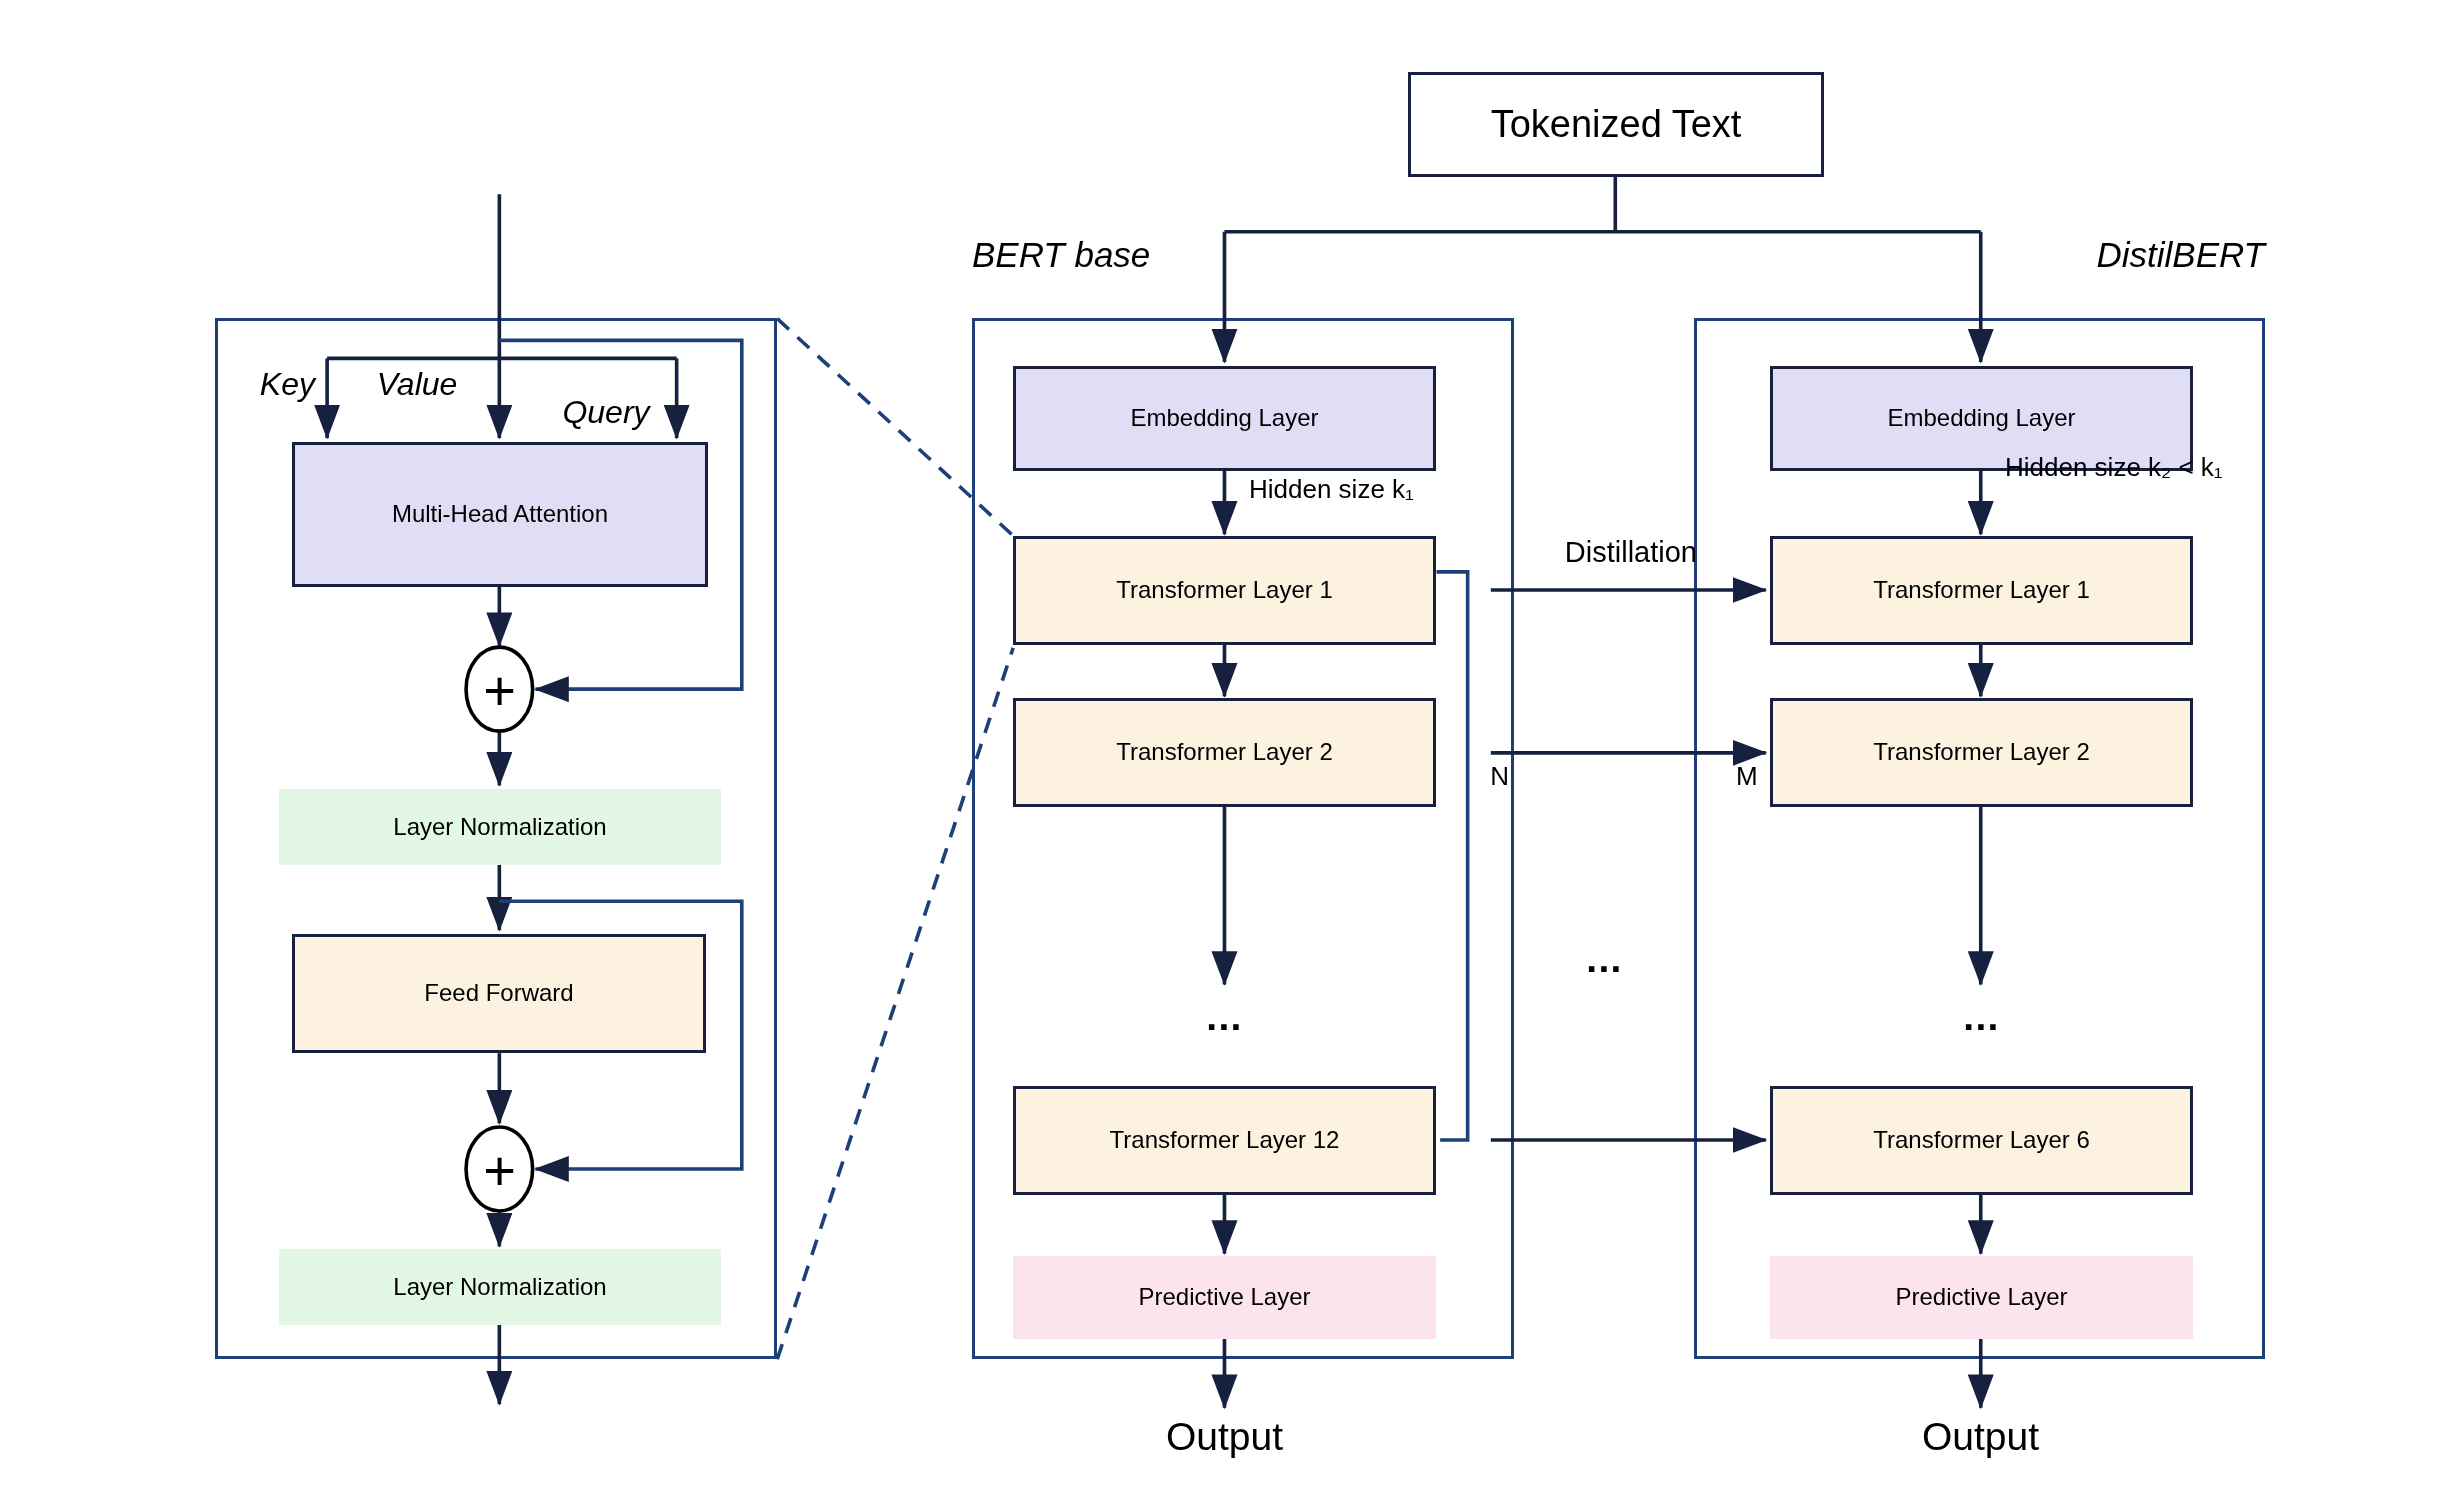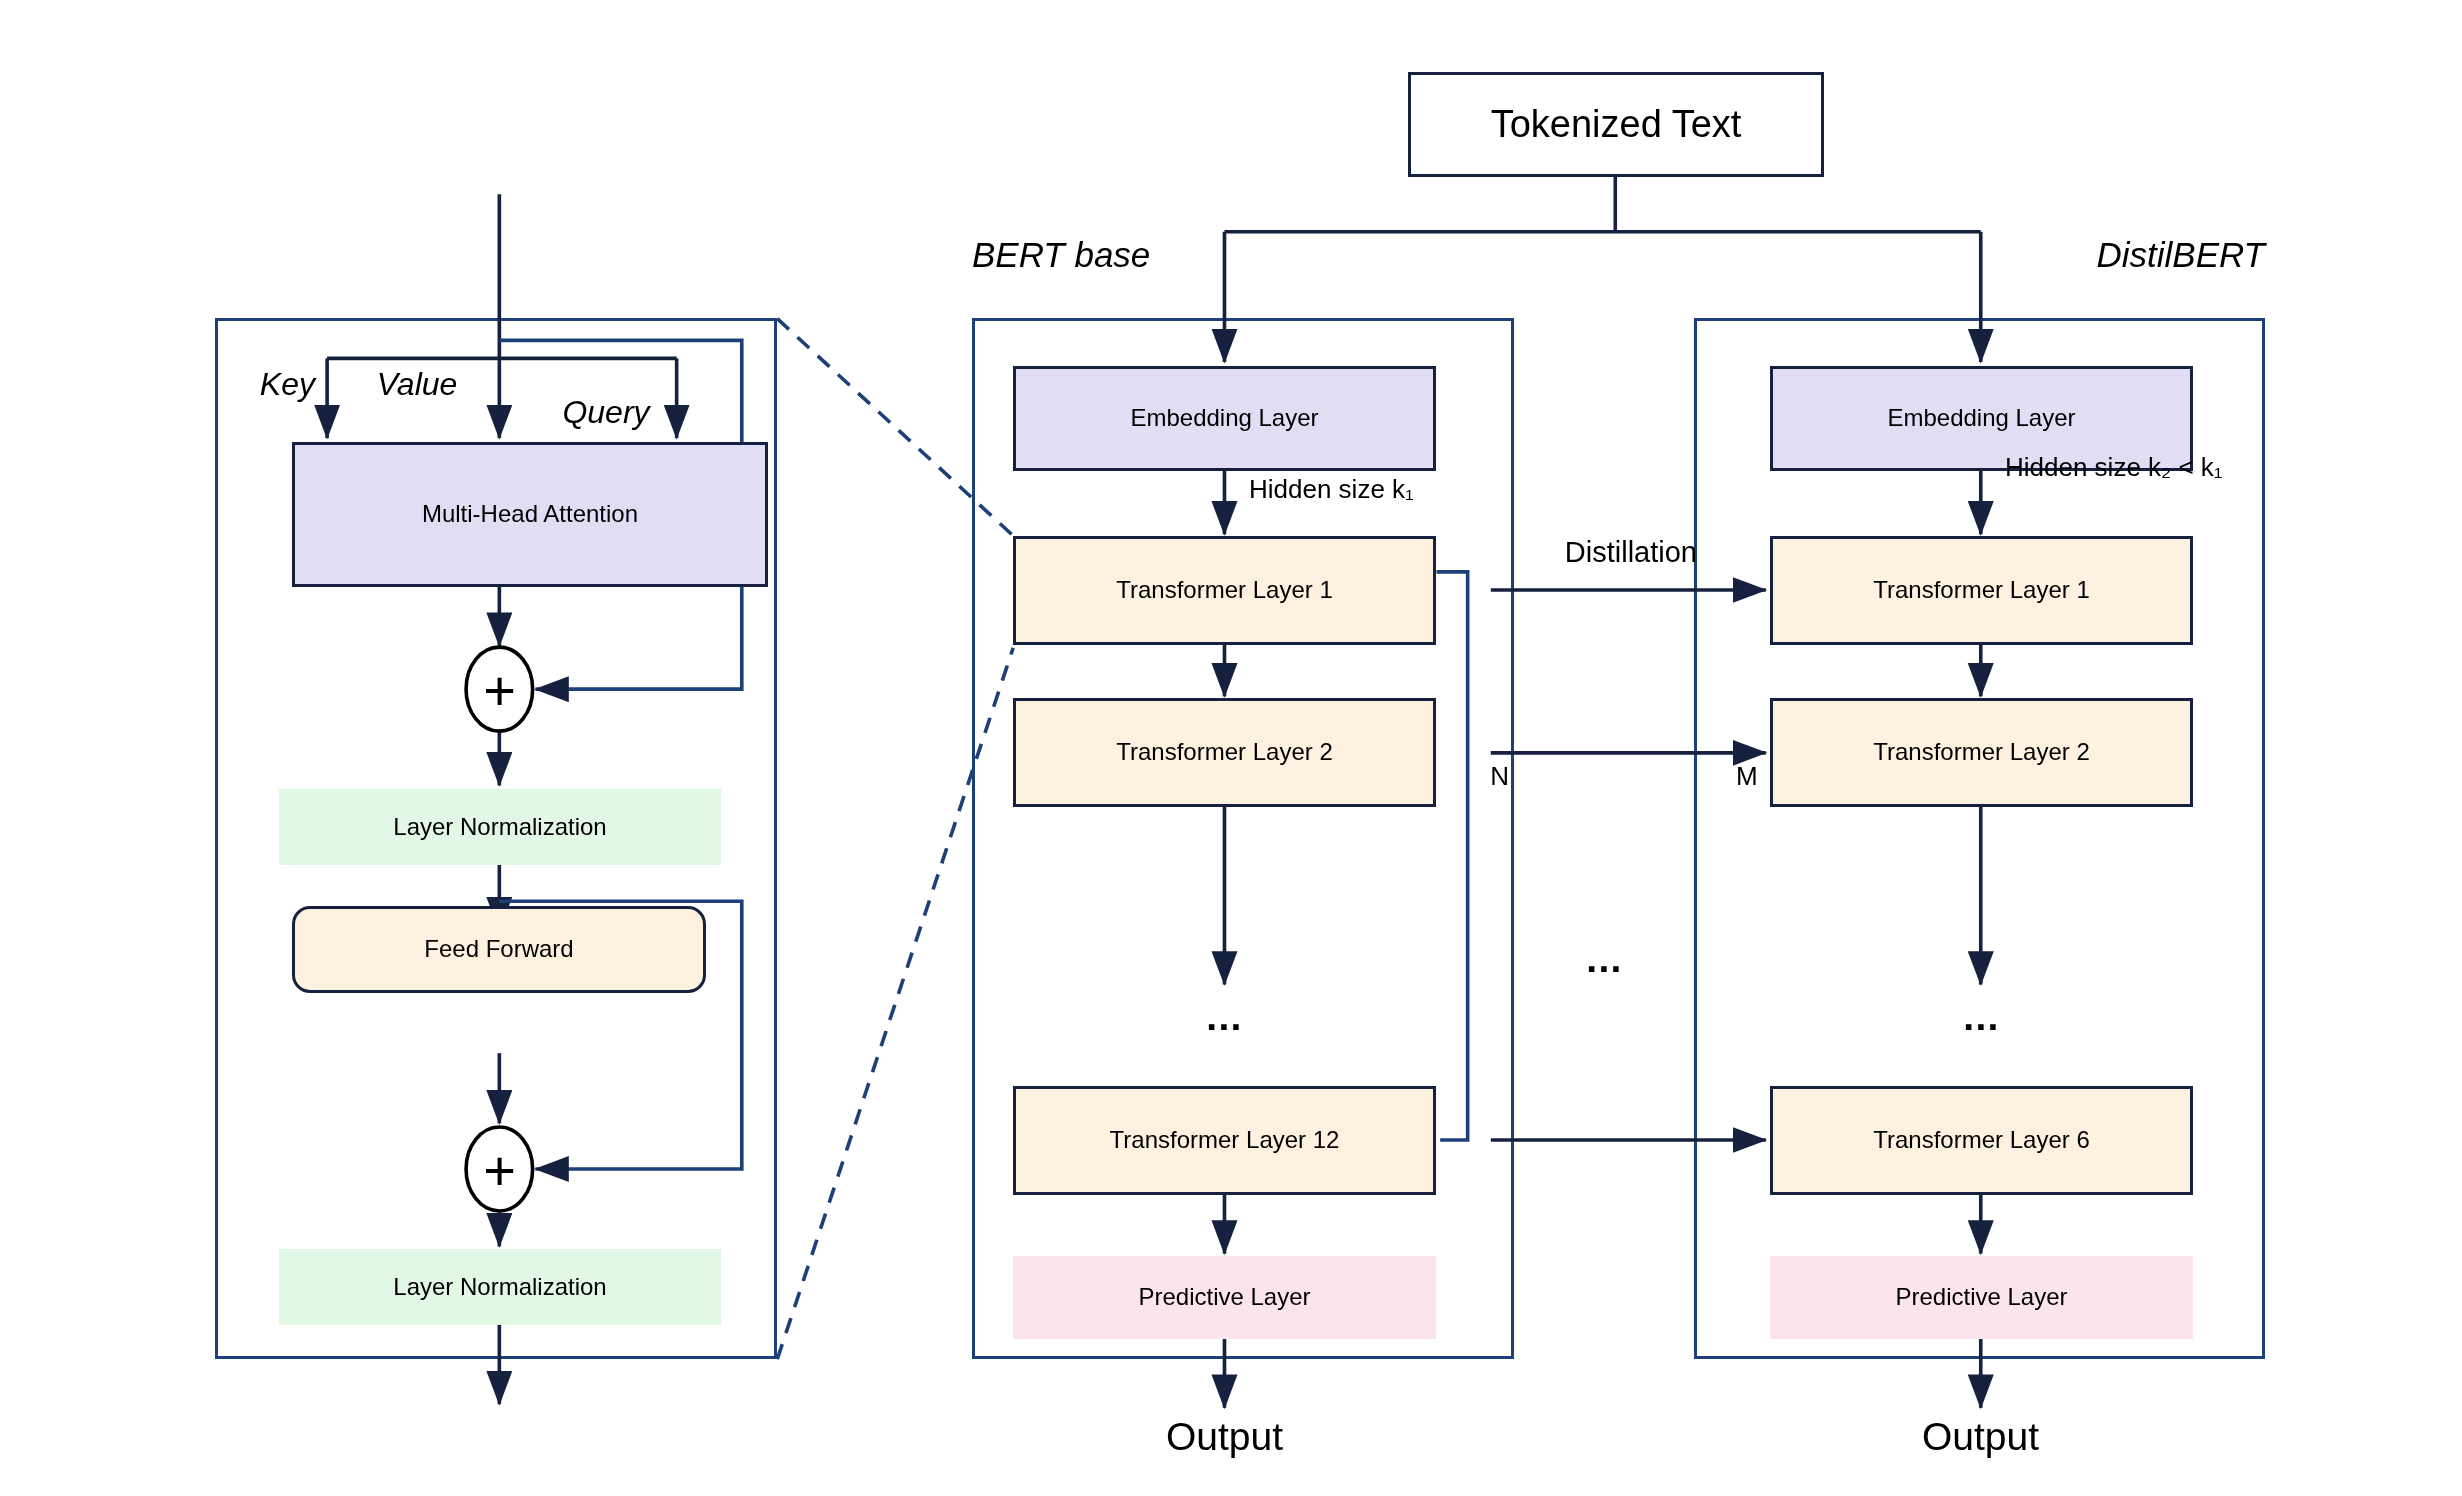--- a/index.html
+++ b/index.html
@@ -100,31 +100,31 @@
   </svg>
 
   <div class="box bordered fill-white" style="left:1408px;top:72px;width:416px;height:105px;font-size:38px;">
     <span>Tokenized Text</span>
   </div>
 
   <div class="lbl italic" style="left:214px;top:366px;width:101px;text-align:right;font-size:32px;">Key</div>
   <div class="lbl italic" style="left:352px;top:366px;width:130px;text-align:center;font-size:32px;">Value</div>
   <div class="lbl italic" style="left:539px;top:366px;width:134px;text-align:center;font-size:32px;margin-top:28px;">Query</div>
 
-  <div class="box bordered fill-lav" style="left:292px;top:442px;width:476px;height:145px;">
+  <div class="box bordered fill-lav" style="left:292px;top:442px;width:416px;height:145px;">
     <span style="display:inline-block;width:246px;">Multi-Head Attention</span>
   </div>
 
   <div class="plus" style="left:469px;top:660px;width:61px;height:61px;">+</div>
 
   <div class="box fill-green" style="left:279px;top:789px;width:442px;height:76px;">
     <span>Layer Normalization</span>
   </div>
 
-  <div class="box bordered fill-cream" style="left:292px;top:906px;width:414px;height:87px;border-radius:18px;">
+  <div class="box bordered fill-cream" style="left:292px;top:934px;width:414px;height:119px;">
     <span>Feed Forward</span>
   </div>
 
   <div class="plus" style="left:469px;top:1140px;width:61px;height:61px;">+</div>
 
   <div class="box fill-green" style="left:279px;top:1249px;width:442px;height:76px;">
     <span>Layer Normalization</span>
   </div>
 
   <div class="lbl italic" style="left:972px;top:235px;font-size:35px;">BERT base</div>

